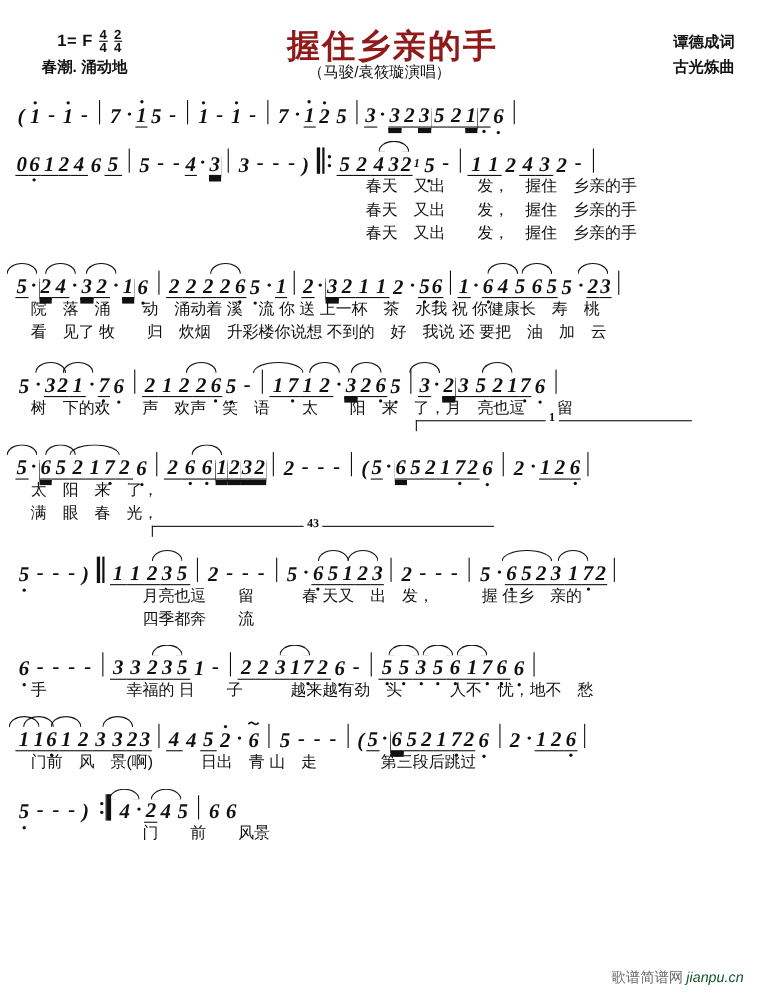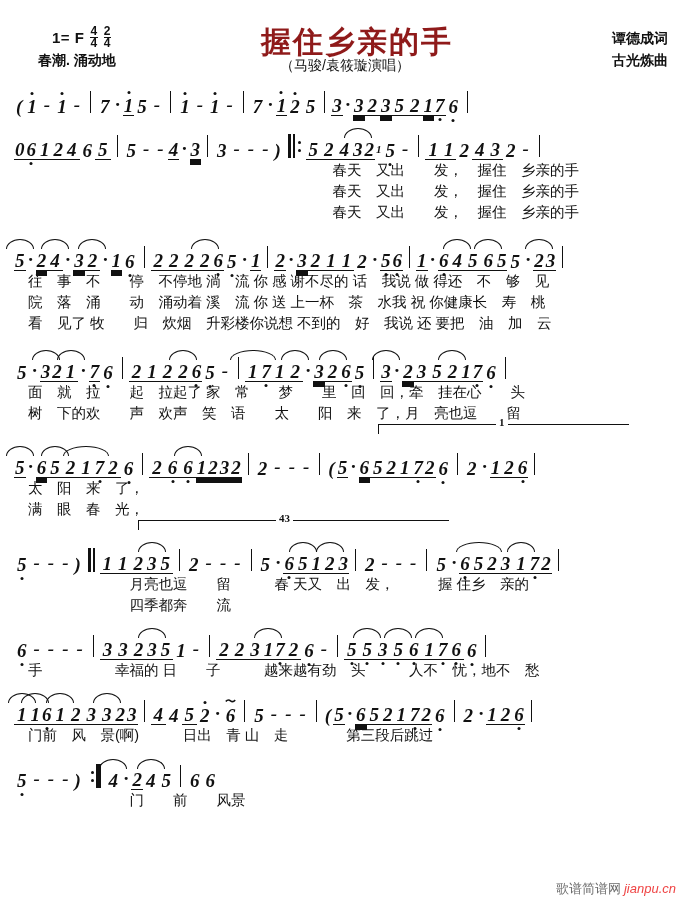--- a/index.html
+++ b/index.html
@@ -76,21 +76,21 @@
           white-space:pre;color:#111;letter-spacing:0px;line-height:1.45;
           padding-left:14px;}
 
   
   .ending{position:relative;height:14px;margin-left:14px;}
   .ending .brk{position:absolute;border-top:1.4px solid #111;border-left:1.4px solid #111;height:9px;}
   .ending .num{position:absolute;top:-8px;font-size:11px;background:#fff;padding:0 3px;font-family:"Liberation Serif",serif;font-weight:bold;}
 
   
   .watermark{position:absolute;right:14px;bottom:10px;font-size:13px;color:#6b6b6b;font-family:"Liberation Sans",sans-serif;}
-  .watermark .site{color:#ef4444;font-style:italic;margin-left:3px;text-align:center;}
+  .watermark .site{color:#14532d;font-style:italic;margin-left:3px;text-align:center;}
   .spacer6{height:6px;}
   .spacer10{height:10px;}
   .spacer14{height:14px;}
 </style>
 </head>
 <body>
 
 <div class="sheet">
 
   <div class="header">
@@ -251,21 +251,20 @@
       <span class="tok b1 sp"><span class="slur"></span>4</span>
       <span class="tok b1 sp">5</span>
       <span class="tok b1 sp"><span class="slur"></span>6</span>
       <span class="tok b1">5</span>
       <span class="tok sp">5</span>
       <span class="dot-rhythm">·</span>
       <span class="tok b1"><span class="slur"></span>2</span>
       <span class="tok b1">3</span>
       <span class="bar"></span>
     </div>
-    <div class="lyrics">往　事　不　　停　不停地 淌　流 你 感 谢不尽的 话　我说 做 得还　不　够　见</div>
     <div class="lyrics">院　落　涌　　动　涌动着 溪　流 你 送 上一杯　茶　水我 祝 你健康长　寿　桃</div>
     <div class="lyrics">看　见了 牧　　归　炊烟　升彩楼你说想 不到的　好　我说 还 要把　油　加　云</div>
   </div>
 
   <div class="spacer14"></div>
 
   <div class="system">
     <div class="staff">
       <span class="tok sp">5</span>
       <span class="dot-rhythm">·</span>
@@ -298,21 +297,20 @@
       <span class="dot-rhythm">·</span>
       <span class="tok b1 b2">2</span>
       <span class="tok b1 sp">3</span>
       <span class="tok b1 sp">5</span>
       <span class="tok b1 sp"><span class="slur"></span>2</span>
       <span class="tok b1">1</span>
       <span class="tok b1 dn">7</span>
       <span class="tok dn sp">6</span>
       <span class="bar"></span>
     </div>
-    <div class="lyrics">面　就　拉　　起　拉起了 家　常　　梦　　里　回　回，牵　挂在心　　头</div>
     <div class="lyrics">树　下的欢　　声　欢声　笑　语　　太　　阳　来　了，月　亮也逗　　留</div>
     <div class="ending">
       <div class="brk" style="left:350px;width:250px;"></div>
       <div class="num" style="left:468px;">1</div>
     </div>
   </div>
 
   <div class="spacer6"></div>
 
   <div class="system">

